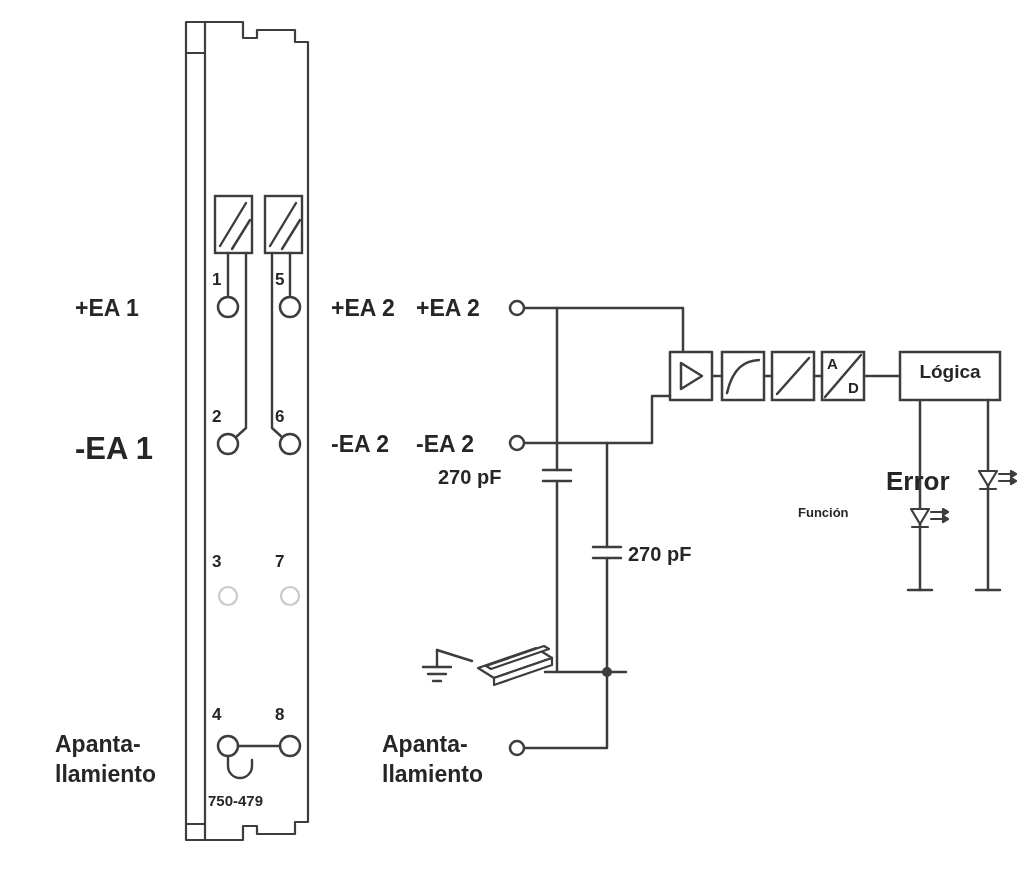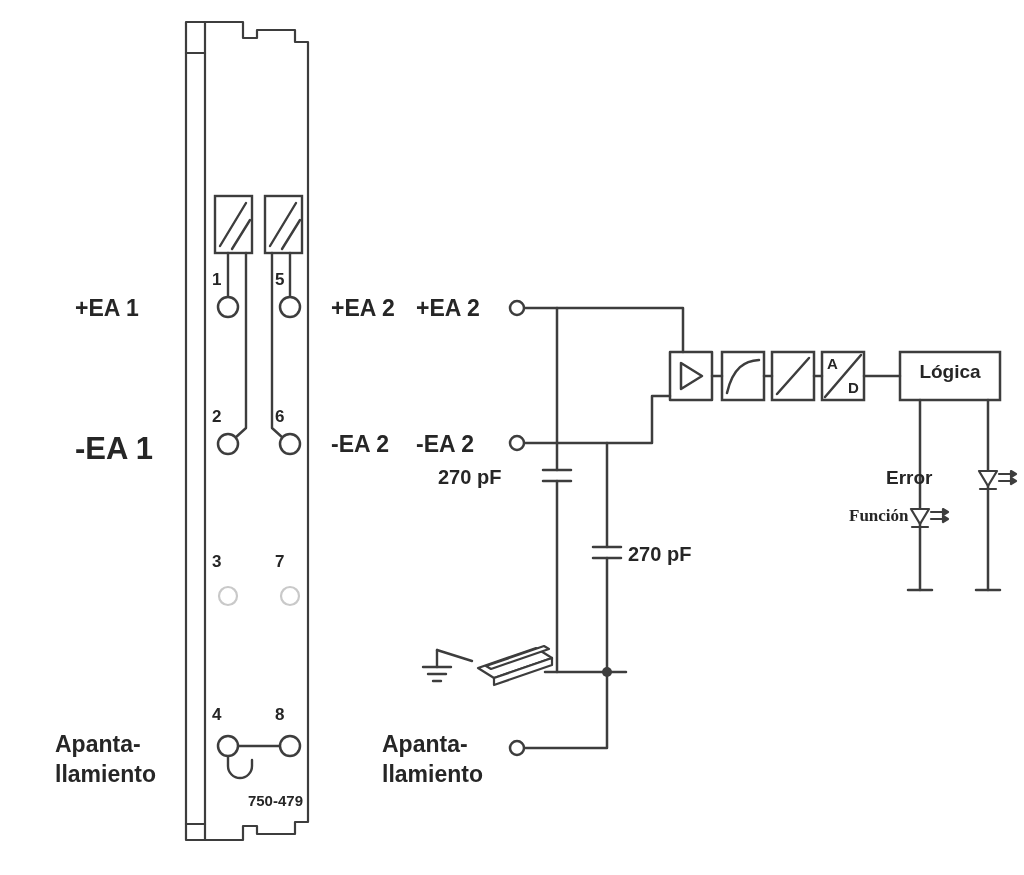--- a/index.html
+++ b/index.html
@@ -12,21 +12,21 @@
   }
   svg{position:absolute;left:0;top:0;}
   .lbl{
     position:absolute;
     font-weight:bold;
     color:#262626;
     line-height:1.15;
     white-space:nowrap;
   }
   .r{}
-  .c{text-align:right;}
+  .c{text-align:left;}
   .flexc{display:flex;align-items:center;justify-content:center;}
 </style>
 </head>
 <body>
 
 <div id="stage">
 
   <svg width="1024" height="875" viewBox="0 0 1024 875">
 
     <g stroke="#3d3d3d" stroke-width="2.2" fill="none" stroke-linejoin="round" stroke-linecap="round">
@@ -181,16 +181,16 @@
   <div class="lbl r" style="left:438px;top:466px;width:100px;font-size:20px;">270 pF</div>
   <div class="lbl" style="left:628px;top:543px;width:110px;font-size:20px;">270 pF</div>
 
   <div class="lbl r" style="left:382px;top:731px;width:120px;font-size:23px;">Apanta-</div>
   <div class="lbl r" style="left:382px;top:761px;width:120px;font-size:23px;">llamiento</div>
 
   <div class="lbl" style="left:827px;top:355px;font-size:15px;">A</div>
   <div class="lbl" style="left:848px;top:379px;font-size:15px;">D</div>
   <div class="lbl flexc" style="left:900px;top:352px;width:100px;height:40px;font-size:19px;">Lógica</div>
 
-  <div class="lbl r" style="left:886px;top:467px;width:90px;font-size:19px;">Error</div>
-  <div class="lbl r" style="left:849px;top:506px;width:100px;font-size:17px;font-family:Liberation Serif, serif;">Función</div>
+  <div class="lbl r" style="left:886px;top:467px;width:90px;font-size:26px;">Error</div>
+  <div class="lbl r" style="left:798px;top:506px;width:100px;font-size:13px;">Función</div>
 
 </div>
 
 </body></html>

